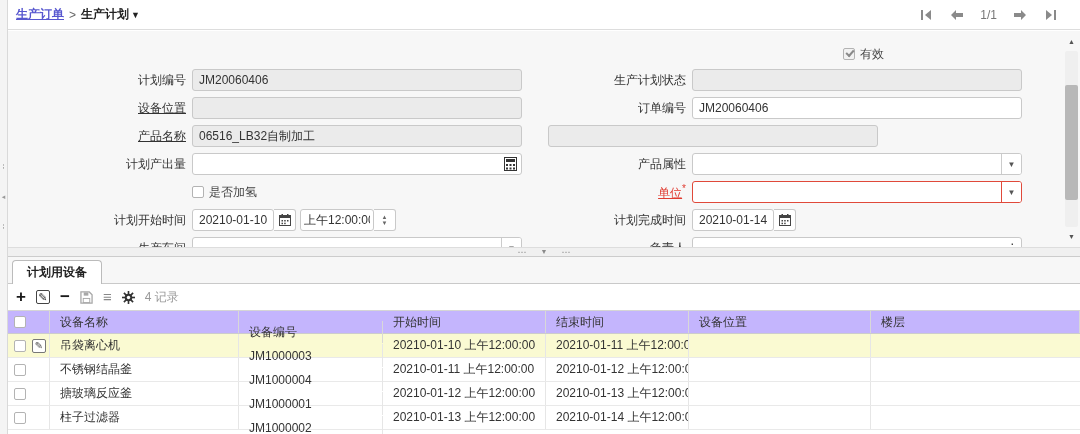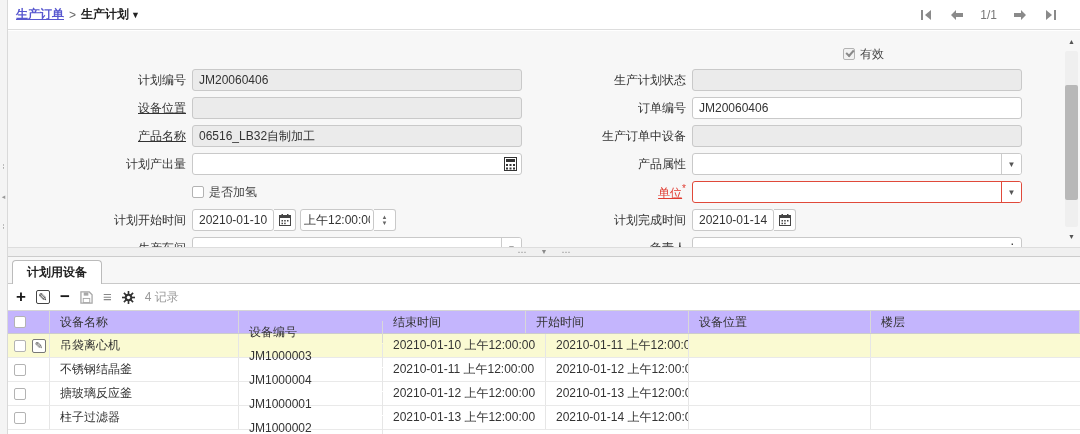--- a/index.html
+++ b/index.html
@@ -160,21 +160,20 @@
         </div>
     </div>
 
     <div class="frow" style="left:6px; top:94px;">
       <span class="flabel lnk lab-l">产品名称</span>
       <div class="field ro w330">
           <input readonly="" value="06516_LB32自制加工" style="">
         </div>
     </div>
     <div class="frow" style="left:540px; top:94px;">
-      <span class="flabel lab-r">生产订单中设备</span>
       <div class="field ro w330">
           <input readonly="" value="" style="">
         </div>
     </div>
 
     <div class="frow" style="left:6px; top:122px;">
       <span class="flabel lab-l">计划产出量</span>
       <div class="field w330">
         <input style="padding-right: 20px;" value="">
         <span class="in-icon">
@@ -325,22 +324,22 @@
       <span class="rec-count"><span>4</span> <span>记录</span></span>
     </div>
 
     <div class="tgrid">
       <div class="thead" id="thead-row">
         <div class="cell c0">
             <span class="cb"></span>
           </div>
       <div class="cell c1">设备名称</div>
           <div class="cell c2">设备编号</div>
+          <div class="cell c3">开始时间</div>
           <div class="cell c4">结束时间</div>
-          <div class="cell c3">开始时间</div>
           <div class="cell c5">设备位置</div>
           <div class="cell c6">楼层</div>
         </div>
       <div id="tbody">
           <div class="trow sel">
             <div class="cell c0">
               <span class="cb"></span>
               <span class="row-edit">✎</span>
             </div>
             <div class="cell c1">吊袋离心机</div>

